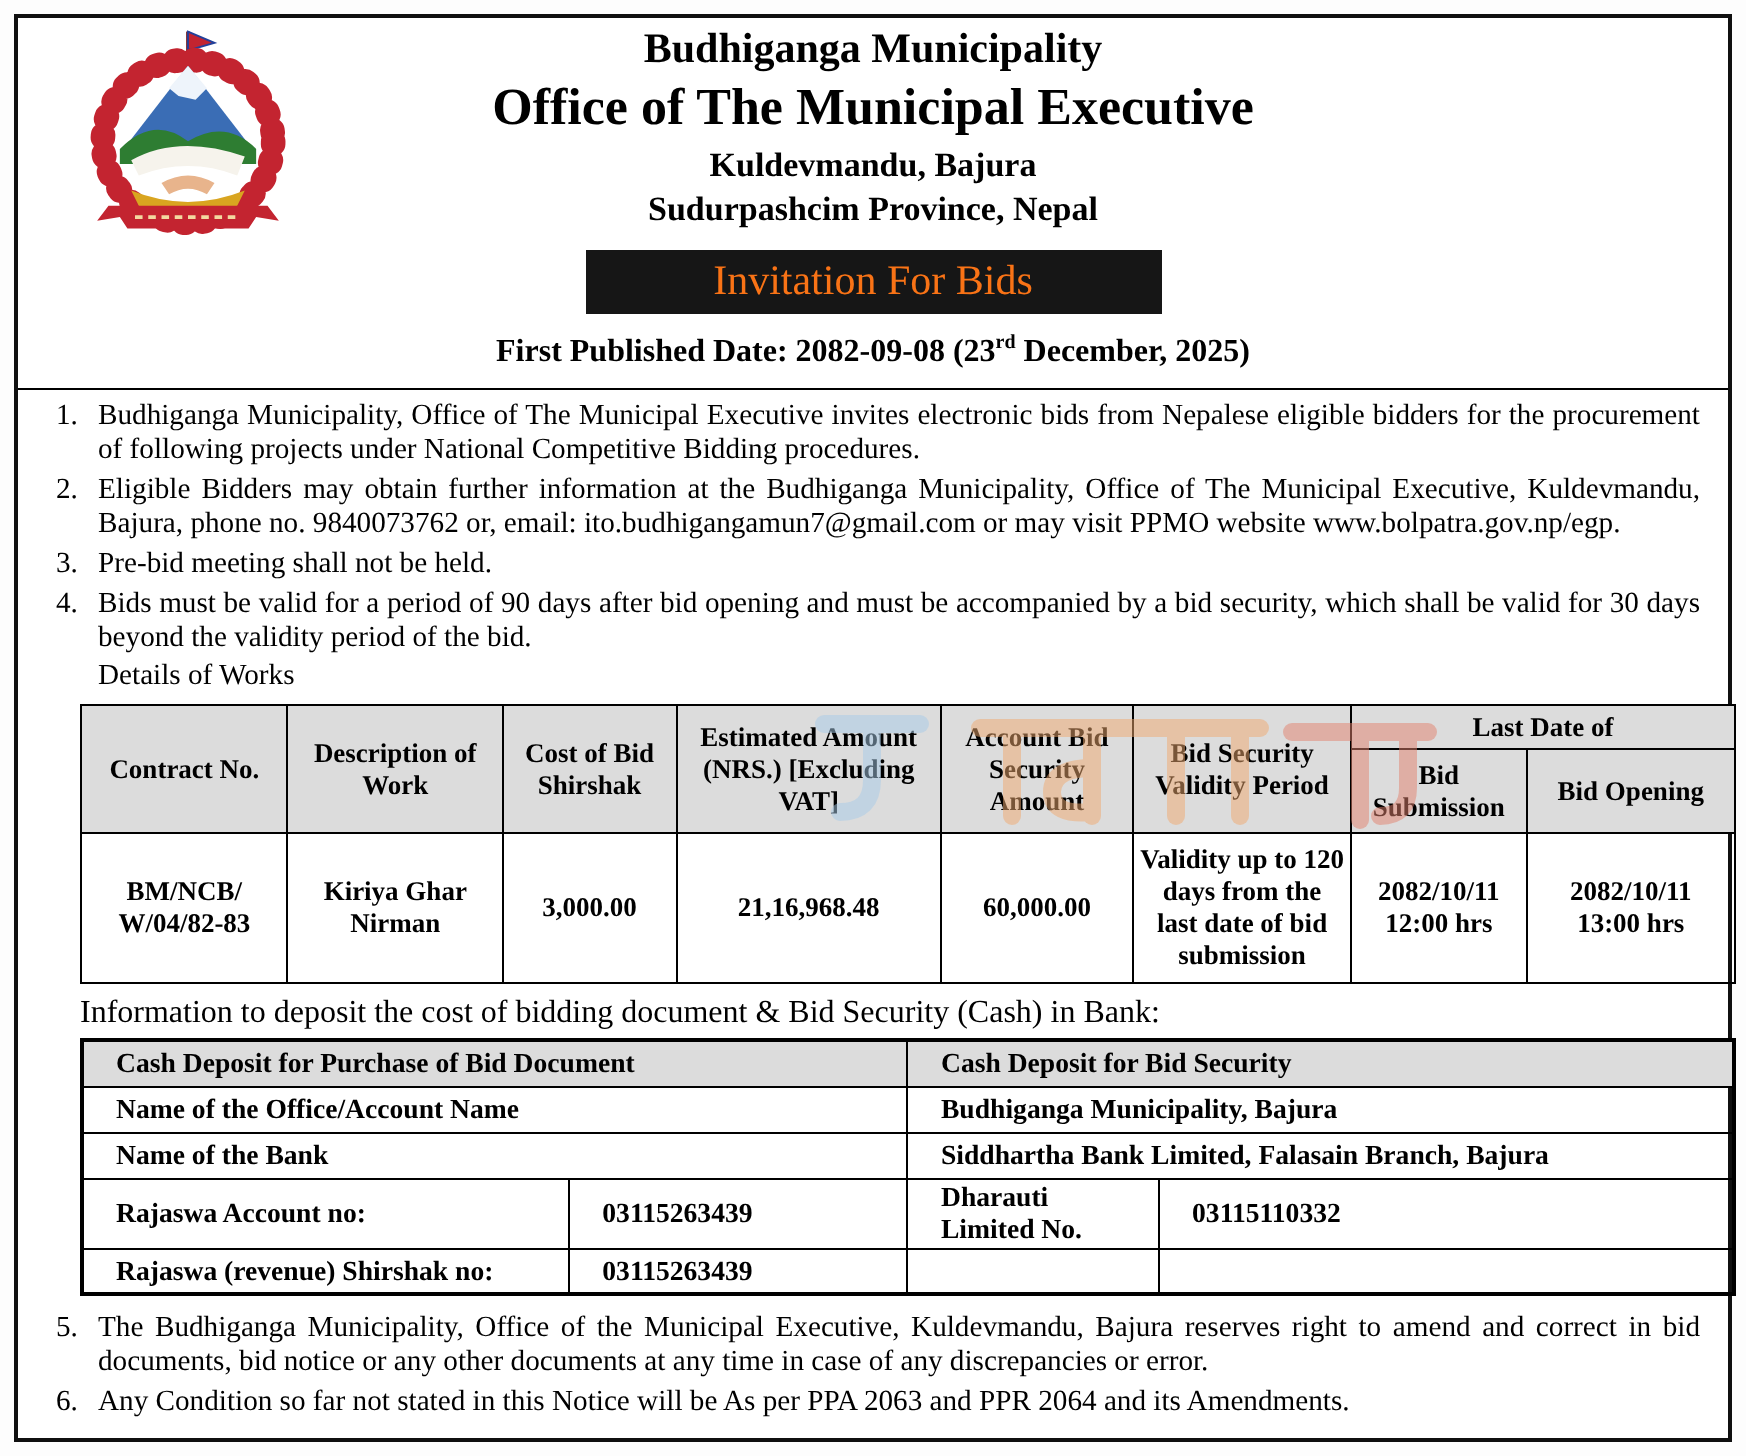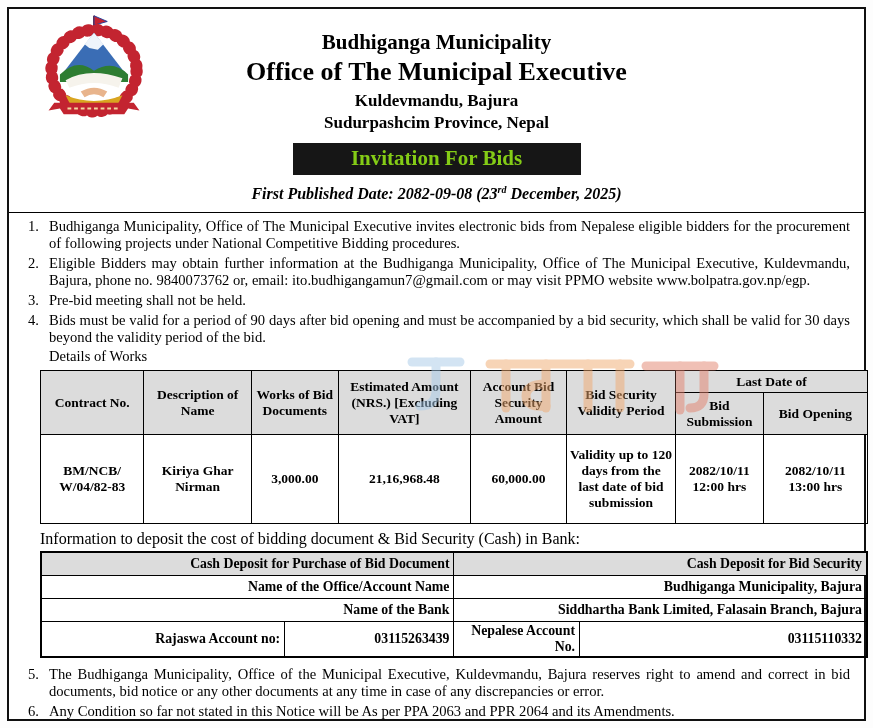--- a/index.html
+++ b/index.html
@@ -13,39 +13,38 @@
     overflow: hidden;
   }
   .page {
     position: absolute;
     left: 7px; top: 7px; right: 7px; bottom: 7px;
     border: 2.5px solid #101010;
     padding: 0 12px;
     background: #fff;
   }
   
-  .masthead { position: relative; text-align: center; padding-top: 22px; }
+  .masthead { position: relative; text-align: center; padding-top: 4px; }
   .logo { position: absolute; left: 16px; top: 3px; width: 114px; height: 106px; }
   .t1 { font-size: 21px; font-weight: bold; line-height: 1.1; }
   .t2 { font-size: 26px; font-weight: bold; line-height: 1.15; margin-top: 3px; }
   .t3 { font-size: 17px; font-weight: bold; line-height: 1.2; margin-top: 4px; }
   .t4 { font-size: 17px; font-weight: bold; line-height: 1.2; margin-top: 2px; }
   .banner {
     margin: 9px auto 0 auto;
     width: 288px; height: 32px;
-    background: #161616; color: #84cc16;
-    font-size: 21px; font-weight: bold;
+    background: #161616; color: #f97316;
+    font-size: 21px; font-weight: normal;
     text-align: center; line-height: 31px;
   }
   .pubdate {
     text-align: center; font-weight: bold; font-size: 16px;
     margin: 9px -12px 0 -12px;
     padding-bottom: 9px;
     border-bottom: 1.6px solid #000;
-    font-style: italic;
   }
   .pubdate sup { font-size: 10px; }
   
   .notes { margin-top: 5px; font-size: 14.6px; line-height: 1.16; }
   .note { display: flex; margin-top: 3px; }
   .note .num { flex: 0 0 21px; margin-left: 7px; }
   .note .txt { flex: 1; text-align: justify; padding-right: 2px; }
   .details-label { margin: 2px 0 0 28px; font-size: 14.6px; }
   
   table.works {
@@ -55,35 +54,35 @@
   }
   table.works th, table.works td {
     border: 1.5px solid #000;
     font-size: 13.5px; font-weight: bold;
     text-align: center; vertical-align: middle;
     padding: 2px 3px;
   }
   table.works thead th { background: #dcdcdc; }
   tr.hrow1 th { height: 22px; }
   tr.hrow2 th { height: 42px; }
-  table.works td { height: 89px; background: transparent; }
+  table.works td { height: 75px; background: transparent; }
   .cellline { display: block; }
   
   .infoline { margin: 6px 0 0 19px; font-size: 16px; }
   
   table.bank {
     margin: 3px 0 0 19px; width: 828px;
     border-collapse: collapse; table-layout: fixed;
     border: 2px solid #000; border-bottom-width: 2.5px;
   }
   table.bank th, table.bank td {
     border: 1.5px solid #000;
     font-size: 13.8px; font-weight: bold;
-    text-align: right; vertical-align: middle;
-    height: 23px; padding: 1px 4px;
+    text-align: left; vertical-align: middle;
+    height: 23px; padding: 1px 16px;
   }
   table.bank thead th { background: #dcdcdc; }
   
   .notes-bottom { margin-top: 8px; }
   
   .watermark {
     position: absolute; left: 398px; top: 350px;
     z-index: 3; opacity: 0.5; pointer-events: none;
   }
 </style>
@@ -155,22 +154,22 @@
         <col style="width:10.5%">
         <col style="width:16%">
       <col style="width:11.6%">
         <col style="width:13.2%">
         <col style="width:10.6%">
         <col style="width:12.6%">
     </colgroup>
     <thead>
       <tr class="hrow1">
         <th rowspan="2">Contract No.</th>
-        <th rowspan="2">Description of Name</th>
-        <th rowspan="2">Works of Bid Documents</th>
+        <th rowspan="2">Description of Work</th>
+        <th rowspan="2">Cost of Bid Shirshak</th>
         <th rowspan="2">Estimated Amount (NRS.) [Excluding VAT]</th>
         <th rowspan="2">Account Bid Security Amount</th>
         <th rowspan="2">Bid Security Validity Period</th>
         <th colspan="2">Last Date of</th>
       </tr>
       <tr class="hrow2">
         <th>Bid Submission</th>
         <th>Bid Opening</th>
       </tr>
     </thead>
@@ -217,22 +216,28 @@
         <td colspan="2">Name of the Office/Account Name</td>
         <td colspan="2">Budhiganga Municipality, Bajura</td>
       </tr>
       <tr>
         <td colspan="2">Name of the Bank</td>
         <td colspan="2">Siddhartha Bank Limited, Falasain Branch, Bajura</td>
       </tr>
       <tr>
         <td>Rajaswa Account no:</td>
         <td>03115263439</td>
-        <td>Nepalese Account No.</td>
+        <td>Dharauti Limited No.</td>
         <td>03115110332</td>
+      </tr>
+      <tr>
+        <td>Rajaswa (revenue) Shirshak no:</td>
+        <td>03115263439</td>
+        <td></td>
+        <td></td>
       </tr>
     </tbody>
   </table>
 
   <div class="notes notes-bottom">
     <div class="note">
       <span class="num">5.</span>
       <div class="txt">The Budhiganga Municipality, Office of the Municipal Executive, Kuldevmandu, Bajura reserves right to amend and correct in bid documents, bid notice or any other documents at any time in case of any discrepancies or error.</div>
     </div>
     <div class="note">

